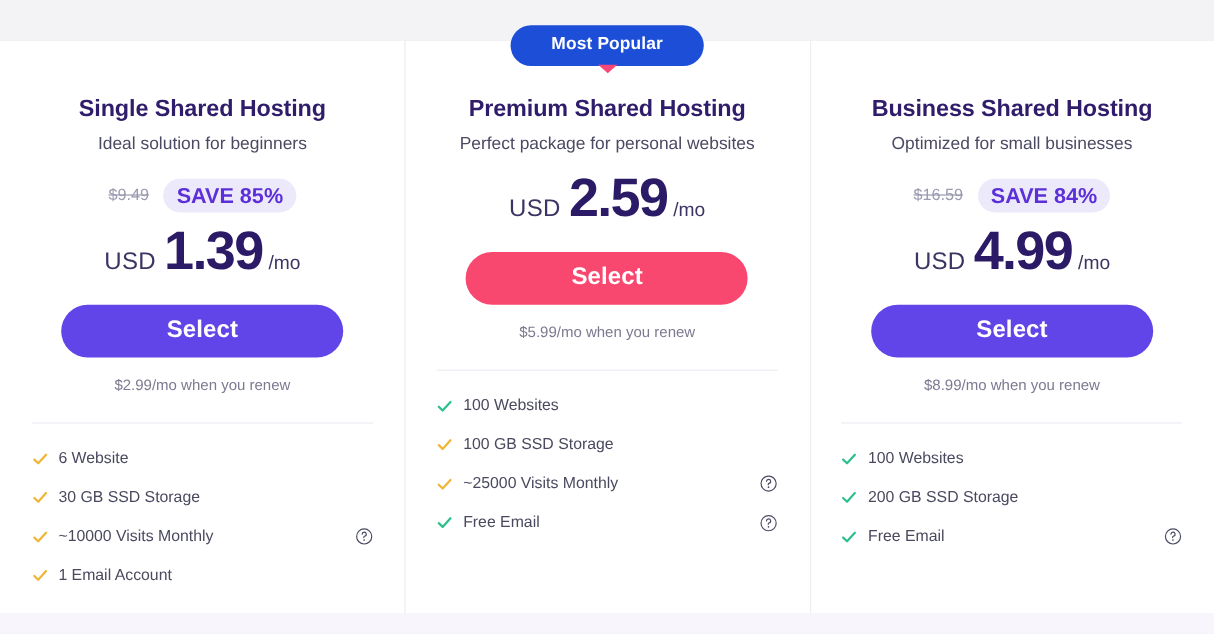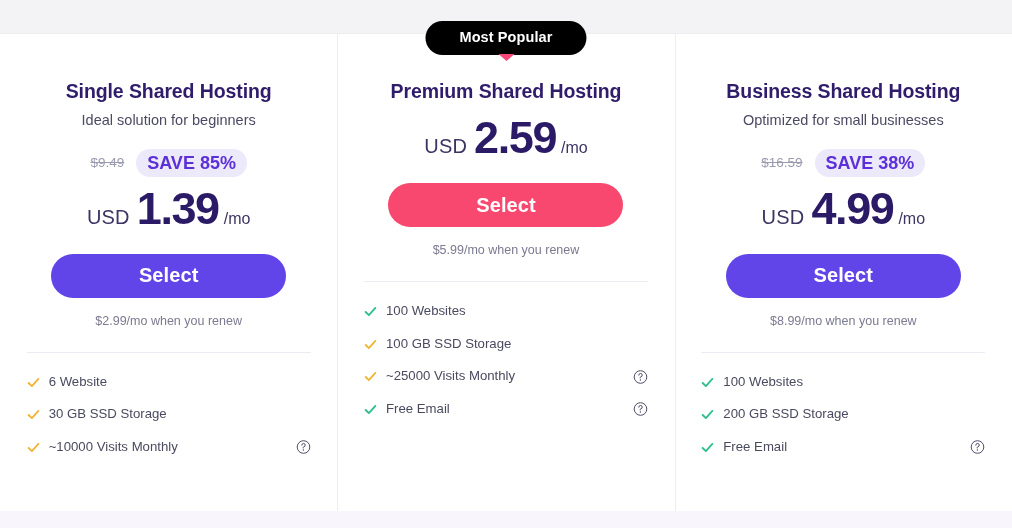--- a/index.html
+++ b/index.html
@@ -62,21 +62,21 @@
     height: 100%;
     background: #ededf2;
   }
 
   
   .popular-badge {
     position: absolute;
     left: 50%;
     top: -13px;
     transform: translateX(-50%);
-    background: #000000;
+    background: #1d4ed8;
     color: #ffffff;
     font-size: 14.5px;
     font-weight: 700;
     letter-spacing: .1px;
     padding: 9px 34px 10px;
     border-radius: 30px;
     white-space: nowrap;
     z-index: 5;
     line-height: 1;
   }
@@ -279,25 +279,34 @@
             </span>
             <span class="feat-label">~10000 Visits Monthly</span>
             <span class="help-icon">
               <svg viewBox="0 0 20 20" aria-hidden="true">
                 <circle cx="10" cy="10" r="8.4" fill="none" stroke="#4a4a63" stroke-width="1.3"></circle>
                 <path d="M7.7 7.5a2.3 2.3 0 1 1 2.6 2.3c-.5.1-.7.5-.7 1v.5" fill="none" stroke="#4a4a63" stroke-width="1.3" stroke-linecap="round"></path>
                 <circle cx="9.9" cy="14" r=".95" fill="#4a4a63"></circle>
               </svg>
             </span>
           </li>
+          <li class="feature">
+            <span class="check">
+              <svg viewBox="0 0 16 16" aria-hidden="true">
+                <path d="M2 8.6 L6 12.4 L14 3.6" fill="none" stroke="#f0b537" stroke-width="2.3" stroke-linecap="round" stroke-linejoin="round"></path>
+              </svg>
+            </span>
+            <span class="feat-label">1 Email Account</span>
+          </li>
         </ul>
       </div>
       <div class="card">
         <div class="popular-badge">Most Popular</div>
         <div class="plan-title">Premium Shared Hosting</div>
+        <div class="plan-sub">Perfect package for personal websites</div>
         <div class="price-row">
           <span class="price-cur">USD</span>
           <span class="price-main">2.59</span>
           <span class="price-per">/mo</span>
         </div>
         <button class="select-btn pink">Select</button>
         <div class="renew-note">$5.99/mo when you renew</div>
         <div class="divider"></div>
         <ul class="features">
           <li class="feature">
@@ -346,21 +355,21 @@
               </svg>
             </span>
           </li>
         </ul>
       </div>
       <div class="card">
         <div class="plan-title">Business Shared Hosting</div>
         <div class="plan-sub">Optimized for small businesses</div>
         <div class="save-row">
           <span class="old-price">$16.59</span>
-          <span class="save-badge purple">SAVE 38%</span>
+          <span class="save-badge purple">SAVE 84%</span>
         </div>
         <div class="price-row">
           <span class="price-cur">USD</span>
           <span class="price-main">4.99</span>
           <span class="price-per">/mo</span>
         </div>
         <button class="select-btn purple">Select</button>
         <div class="renew-note">$8.99/mo when you renew</div>
         <div class="divider"></div>
         <ul class="features">

